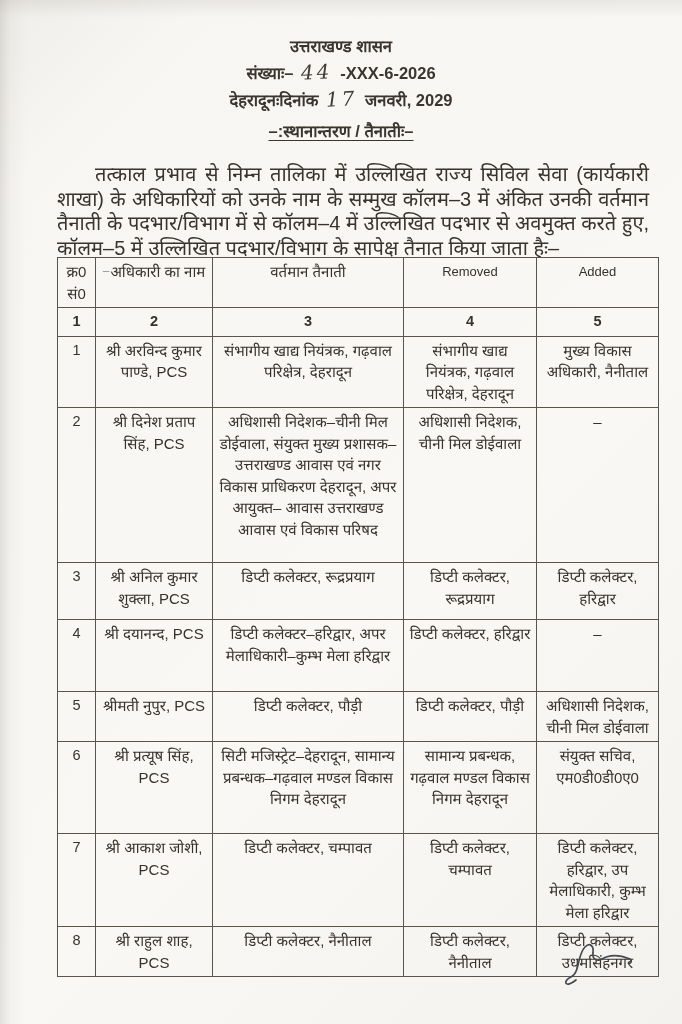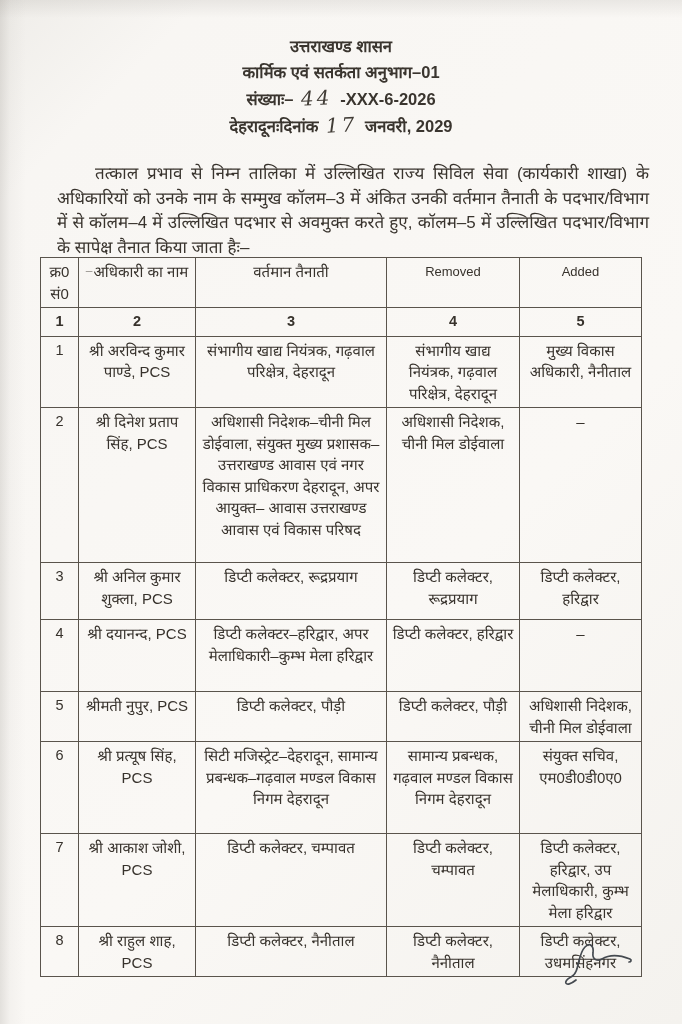--- a/index.html
+++ b/index.html
@@ -43,31 +43,31 @@
     display:inline-block;
     margin-top:5px;
     text-decoration:underline;
     text-underline-offset:3px;
     font-weight:600;
   }
   
   .intro{
     position:absolute;
     top:162px;left:57px;width:592px;
-    font-size:17px;line-height:24.5px;
+    font-size:20px;line-height:24.5px;
     text-align:justify;
     text-indent:38px;
     margin:0;
     font-weight:500;
     color:#38332d;
   }
   
   table.transfer{
     position:absolute;
-    top:257px;left:40px;
+    top:257px;left:57px;
     border-collapse:collapse;
     table-layout:fixed;
     width:601px;
     font-size:15px;line-height:21.5px;
     color:#37322c;
   }
   table.transfer td, table.transfer th{
     border:1.4px solid #5a544c;
     vertical-align:top;
     padding:3px 5px;
@@ -107,23 +107,23 @@
     width:76px;height:54px;
   }
 </style>
 </head>
 <body>
 
 <div class="page">
 
   <div class="doc-header">
     <div class="line">उत्तराखण्ड शासन</div>
-    <div class="line">कार्मिक एवं सतर्कता अनुभाग–01</div>
     <div class="line"><span>संख्याः–</span> <span class="hand">44</span> <span>-XXX-6-2026</span></div>
     <div class="line"><span>देहरादूनःदिनांक</span> <span class="hand">17</span> <span>जनवरी, 2029</span></div>
+    <div><span class="subject">–:स्थानान्तरण / तैनातीः–</span></div>
   </div>
 
   <p class="intro">तत्काल प्रभाव से निम्न तालिका में उल्लिखित राज्य सिविल सेवा (कार्यकारी शाखा) के अधिकारियों को उनके नाम के सम्मुख कॉलम–3 में अंकित उनकी वर्तमान तैनाती के पदभार/विभाग में से कॉलम–4 में उल्लिखित पदभार से अवमुक्त करते हुए, कॉलम–5 में उल्लिखित पदभार/विभाग के सापेक्ष तैनात किया जाता हैः–</p>
 
   <table class="transfer">
     <colgroup>
       <col style="width:38px">
         <col style="width:117px">
         <col style="width:191px">
         <col style="width:133px">

